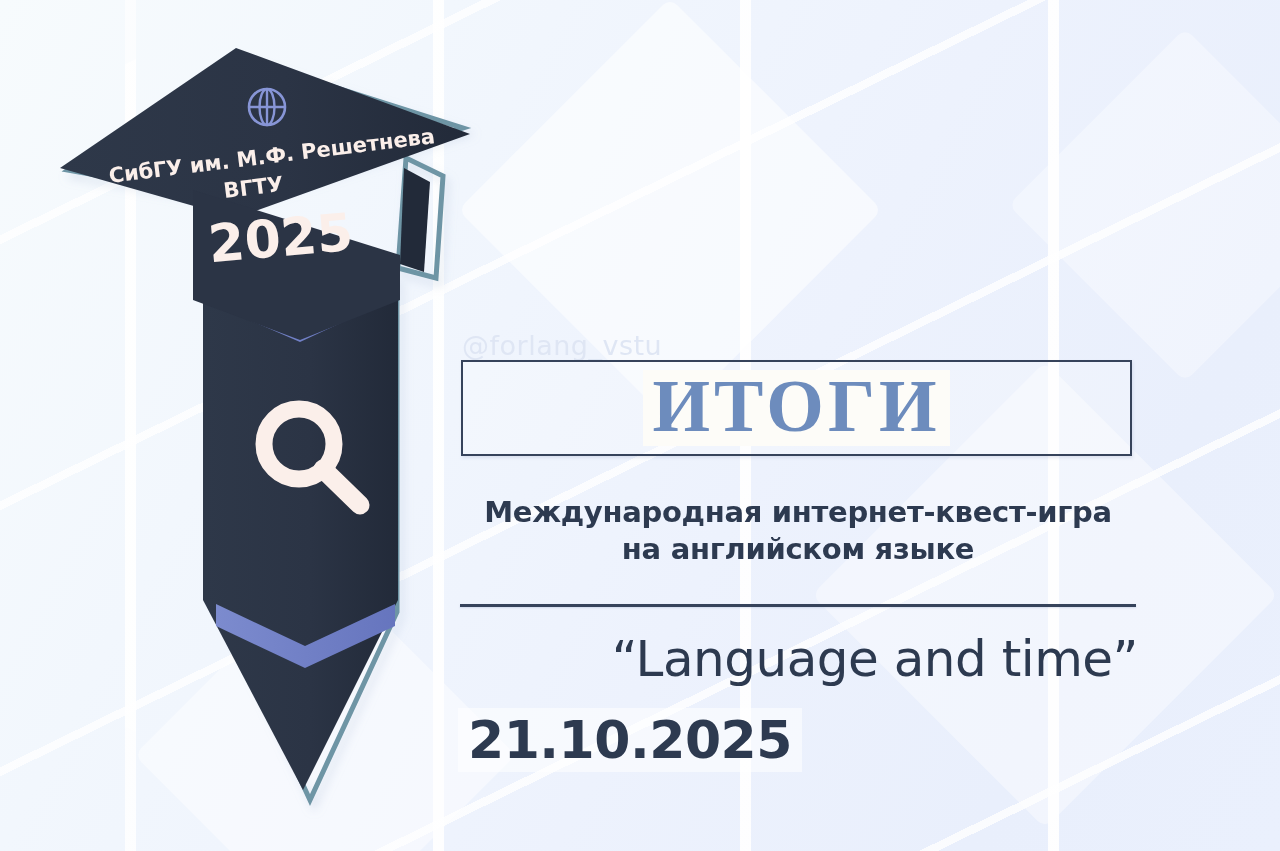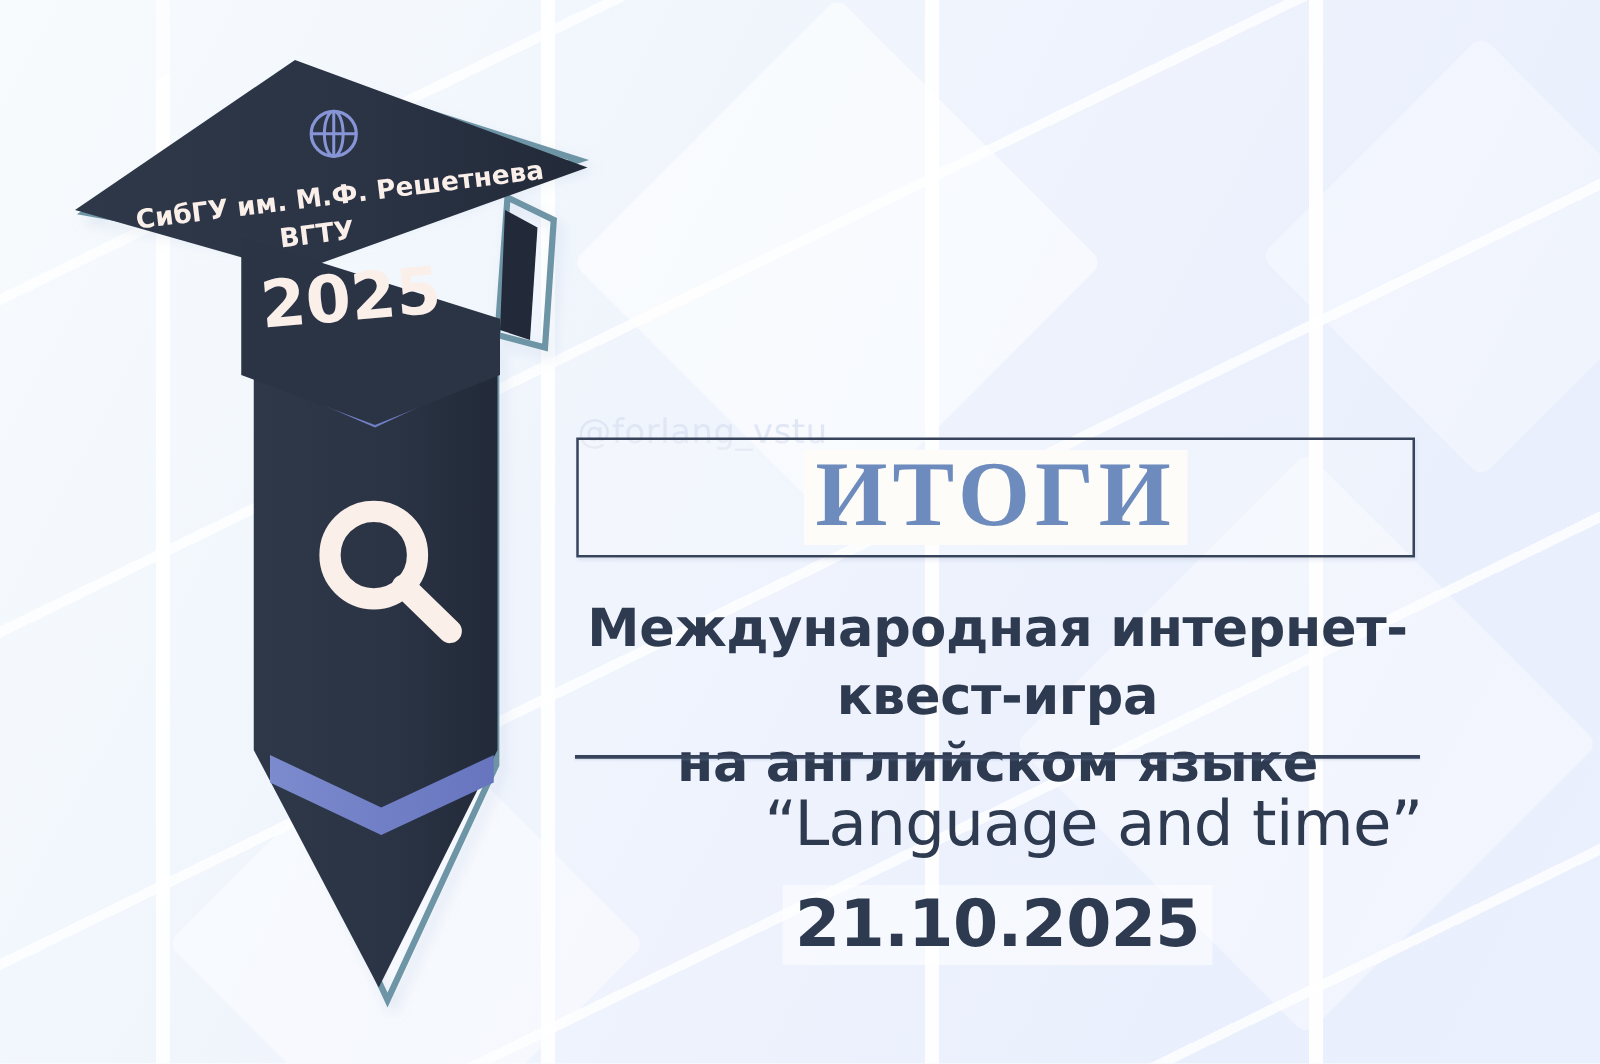--- a/index.html
+++ b/index.html
@@ -94,21 +94,21 @@
     font-size: 27px;
     letter-spacing: 0.5px;
     color: #dfe6f4;
     font-family: "DejaVu Sans", sans-serif;
     white-space: nowrap;
     user-select: none;
   }
   .title-box {
     position: absolute;
     left: 3px;
-    top: 350px;
+    top: 360px;
     width: 671px;
     height: 96px;
     border: 2px solid #36435b;
     box-sizing: border-box;
     background: rgba(255,255,255,0.22);
     display: flex;
     align-items: center;
     justify-content: center;
     box-shadow: 1px 2px 3px rgba(120,140,180,0.18);
   }
@@ -120,25 +120,25 @@
     color: #6d8cbd;
     letter-spacing: 4px;
     background: #fdfcf8;
     padding: 0 9px 4px 9px;
     white-space: nowrap;
   }
 
   .subtitle {
     position: absolute;
     left: 0;
-    top: 476px;
+    top: 494px;
     width: 680px;
     text-align: center;
     font-family: "DejaVu Sans", sans-serif;
-    font-size: 42px;
+    font-size: 29px;
     font-weight: 600;
     line-height: 1.28;
     color: #2d3a50;
     letter-spacing: -0.3px;
   }
 
   .divider {
     position: absolute;
     left: 2px;
     top: 604px;
@@ -160,21 +160,20 @@
     color: #2d3a50;
     letter-spacing: -0.5px;
     white-space: nowrap;
   }
 
   .event-date {
     position: absolute;
     left: 0;
     top: 710px;
     width: 680px;
-    text-align: center;
   }
   .event-date span {
     font-family: "DejaVu Sans", sans-serif;
     font-size: 52px;
     font-weight: 700;
     color: #2d3a50;
     letter-spacing: -0.5px;
     background: rgba(255,255,255,0.55);
     padding: 2px 10px;
   }

